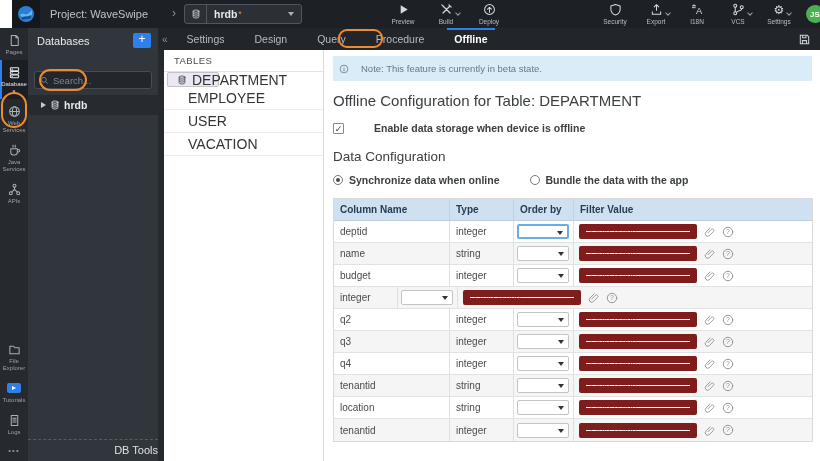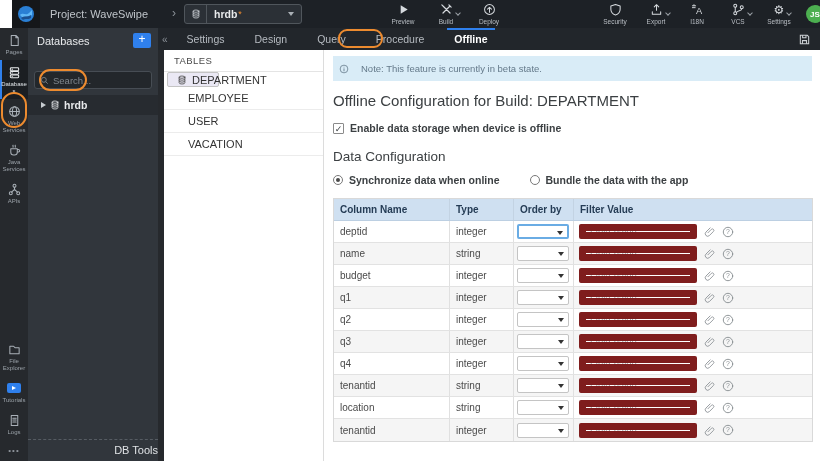--- a/index.html
+++ b/index.html
@@ -68,32 +68,32 @@
   .tab { font-size:10.5px; color:#b6bbc1; cursor:pointer; height:100%; display:flex; align-items:center; padding:0 3px; position:relative; }
   .tab.active { color:#fff; font-weight:bold; }
   .tab.active::before { content:""; position:absolute; left:-4px; right:-4px; top:0; height:2px; background:#2f80ed; }
   #save-btn { margin-left:auto; margin-right:9px; color:#cfd3d7; cursor:pointer; display:flex; }
 
   
   #gapstrip { position:absolute; left:158px; top:50px; width:6px; height:411px; background:#26292d; }
   #tablespanel { position:absolute; left:164px; top:50px; width:160px; height:411px; background:#fff; border-right:1px solid #dcdcdc; }
   #tables-head { height:22px; line-height:22px; padding-left:10px; font-size:9.5px; color:#4a4a4a;
     letter-spacing:0.4px; border-bottom:1px solid #e4e4e4; }
-  .tbl-item { height:23px; display:flex; align-items:center; padding-left:9px; gap:5px; font-size:11px; color:#333;
+  .tbl-item { height:23px; display:flex; align-items:center; padding-left:9px; gap:5px; font-size:14px; color:#333;
     border-bottom:1px solid #ececec; cursor:pointer; }
   .tbl-item.sel { background:#eae8f4; }
   .tbl-item .tic { width:10px; display:flex; justify-content:center; color:#444; }
 
   
   #content { position:absolute; left:325px; top:50px; width:495px; height:411px; background:#fff; }
   #note-banner { margin:6px 8px 0; height:25px; background:#d9ecf7; display:flex; align-items:center;
     gap:12px; padding-left:6px; font-size:9.5px; color:#64798a; }
   #page-title { margin:11px 8px 0; font-size:15px; color:#3c4043; font-weight:normal; }
   #enable-row { margin:13px 8px 0; display:flex; align-items:center; gap:6px; cursor:pointer; }
-  #enable-row .lbl { font-size:10.5px; font-weight:bold; color:#3c4043; }
+  #enable-row .lbl { font-size:10.5px; font-weight:bold; color:#3c4043;margin-left:24px; }
   .chk { width:11px; height:11px; border:1px solid #8a8a8a; border-radius:1px; background:#fff;
     font-size:9px; line-height:10px; text-align:center; color:#3c4043; }
   #section-title { margin:15px 8px 0; font-size:13.5px; color:#3c4043; font-weight:normal; }
   #radio-row { margin:10px 8px 0; display:flex; gap:30px;align-items:center; }
   .radio-opt { display:flex; align-items:center; gap:6px; cursor:pointer; font-size:10.5px; font-weight:bold; color:#3c4043; }
   .rad { width:10px; height:10px; border:1px solid #787878; border-radius:50%; position:relative; background:#fff; }
   .rad.on::after { content:""; position:absolute; left:2px; top:2px; width:4px; height:4px; border-radius:50%; background:#4a4a4a; }
 
   
   #cfgtable { margin:12px 8px 0; width:480px; border:1px solid #d9d9d9; }
@@ -381,21 +381,21 @@
   </div>
 
   <div id="content">
     <div id="note-banner">
       <svg width="10" height="10" viewBox="0 0 14 14">
         <circle cx="7" cy="7" r="5.4" fill="none" stroke="#64798a" stroke-width="1.1"></circle>
         <path d="M7 6.2 V10.2 M7 3.9 V4.8" stroke="#64798a" stroke-width="1.2"></path>
       </svg>
       <span>Note: This feature is currently in beta state.</span>
     </div>
-    <h1 id="page-title">Offline Configuration for Build: DEPARTMENT</h1>
+    <h1 id="page-title">Offline Configuration for Table: DEPARTMENT</h1>
     <div id="enable-row">
       <span class="chk">✓</span>
       <span class="lbl">Enable data storage when device is offline</span>
     </div>
     <h2 id="section-title">Data Configuration</h2>
     <div id="radio-row">
         <div class="radio-opt">
           <span class="rad on"></span>
           <span>Synchronize data when online</span>
         </div>
@@ -476,21 +476,20 @@
               </span>
               <span class="rowic">
                 <svg width="12" height="12" viewBox="0 0 14 14" fill="none" stroke="#8a9094" stroke-width="1.1" stroke-linecap="round" stroke-linejoin="round">
                   <circle cx="7" cy="7" r="5.5"></circle>
                   <text x="7" y="9.8" text-anchor="middle" font-size="8" fill="#8a9094" stroke="none" font-family="Liberation Sans, DejaVu Sans, sans-serif">?</text>
                 </svg>
               </span>
             </div>
           </div>
           <div class="trow alt">
-            <div class="c1">q1</div>
             <div class="c2">integer</div>
             <div class="c3">
               <div class="sel">
                 <span class="scaret"></span>
               </div>
             </div>
             <div class="c4">
               <input class="fv" placeholder="Field Value" style="">
               <span class="rowic">
                 <svg width="11" height="11" viewBox="0 0 14 14" fill="none" stroke="#8a9094" stroke-width="1.1" stroke-linecap="round" stroke-linejoin="round">

